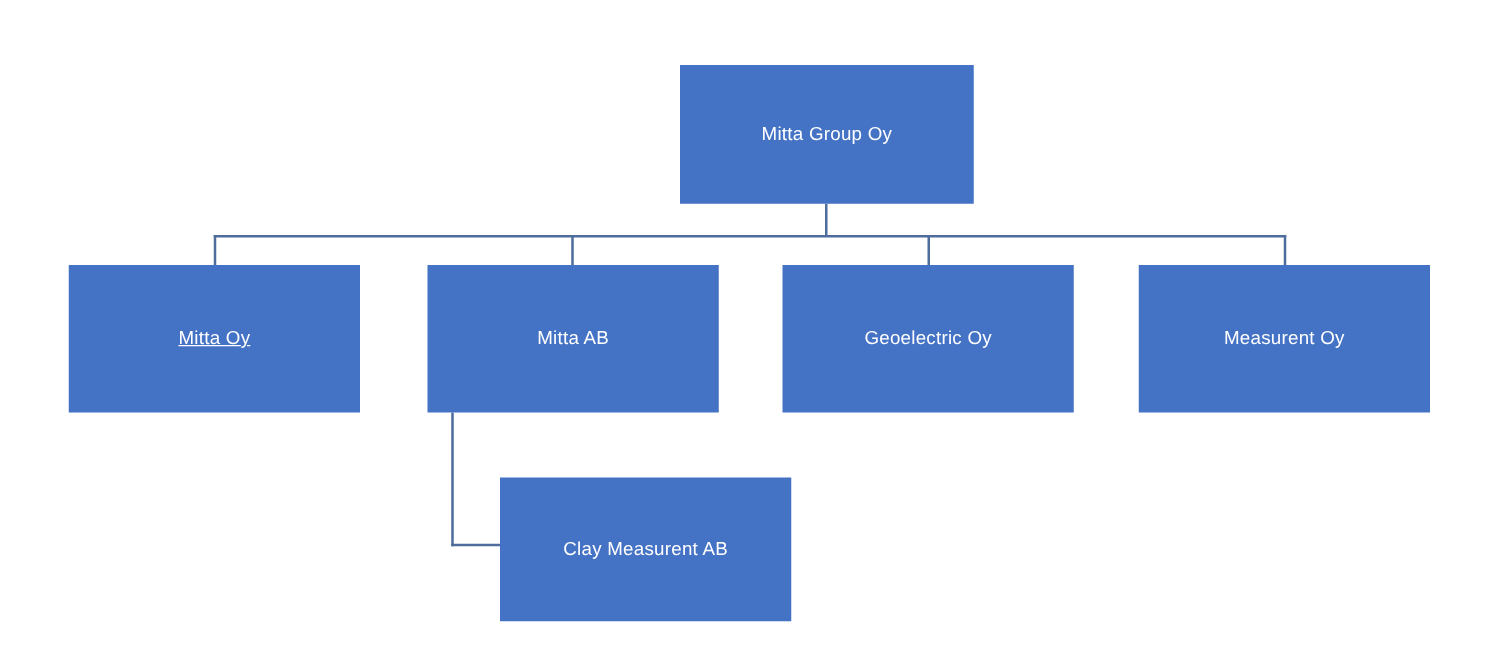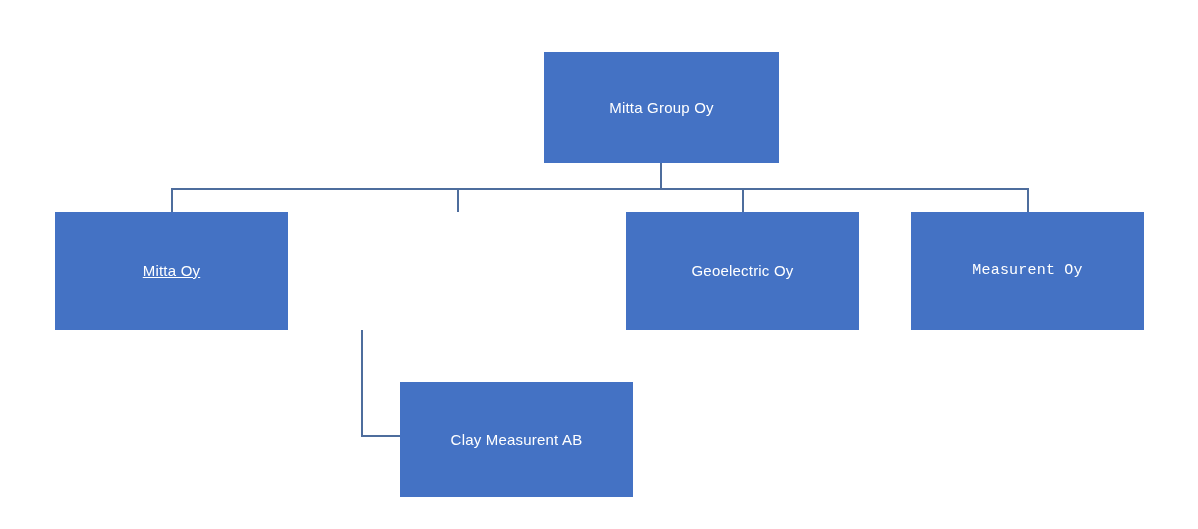--- a/index.html
+++ b/index.html
@@ -34,21 +34,21 @@
   }
   .line {
     position: absolute;
     background: var(--connector);
   }
   
   .node-root        { left: 544px; top: 52px;  width: 235px; height: 111px; }
   .node-child-1     { left: 55px;  top: 212px; width: 233px; height: 118px; text-decoration: underline; }
   .node-child-2     { left: 342px; top: 212px; width: 233px; height: 118px; }
   .node-child-3     { left: 626px; top: 212px; width: 233px; height: 118px; }
-  .node-child-4     { left: 911px; top: 212px; width: 233px; height: 118px; font-family: Liberation Mono, monospace; }
+  .node-child-4     { left: 911px; top: 212px; width: 233px; height: 118px; }
   .node-grandchild  { left: 400px; top: 382px; width: 233px; height: 115px; }
   
   .line-root-drop   { left: 660px;  top: 163px; width: 2px;   height: 26px; }
   .line-main-h      { left: 171px;  top: 188px; width: 858px; height: 2px;  }
   .line-stub-1      { left: 171px;  top: 188px; width: 2px;   height: 24px; }
   .line-stub-2      { left: 457px;  top: 188px; width: 2px;   height: 24px; }
   .line-stub-3      { left: 742px;  top: 188px; width: 2px;   height: 24px; }
   .line-stub-4      { left: 1027px; top: 188px; width: 2px;   height: 24px; }
   .line-clay-v      { left: 361px;  top: 330px; width: 2px;   height: 107px; }
   .line-clay-h      { left: 361px;  top: 435px; width: 39px;  height: 2px;  }
@@ -68,20 +68,23 @@
   <div class="line line-clay-h"></div>
 
   <div class="node node-root">
     <span>Mitta Group Oy</span>
   </div>
 
   <div class="node node-child-1">
     <span>Mitta Oy</span>
   </div>
 
+  <div class="node node-child-2">
+    <span>Mitta AB</span>
+  </div>
 
   <div class="node node-child-3">
     <span>Geoelectric Oy</span>
   </div>
 
   <div class="node node-child-4">
     <span>Measurent Oy</span>
   </div>
 
   <div class="node node-grandchild">

